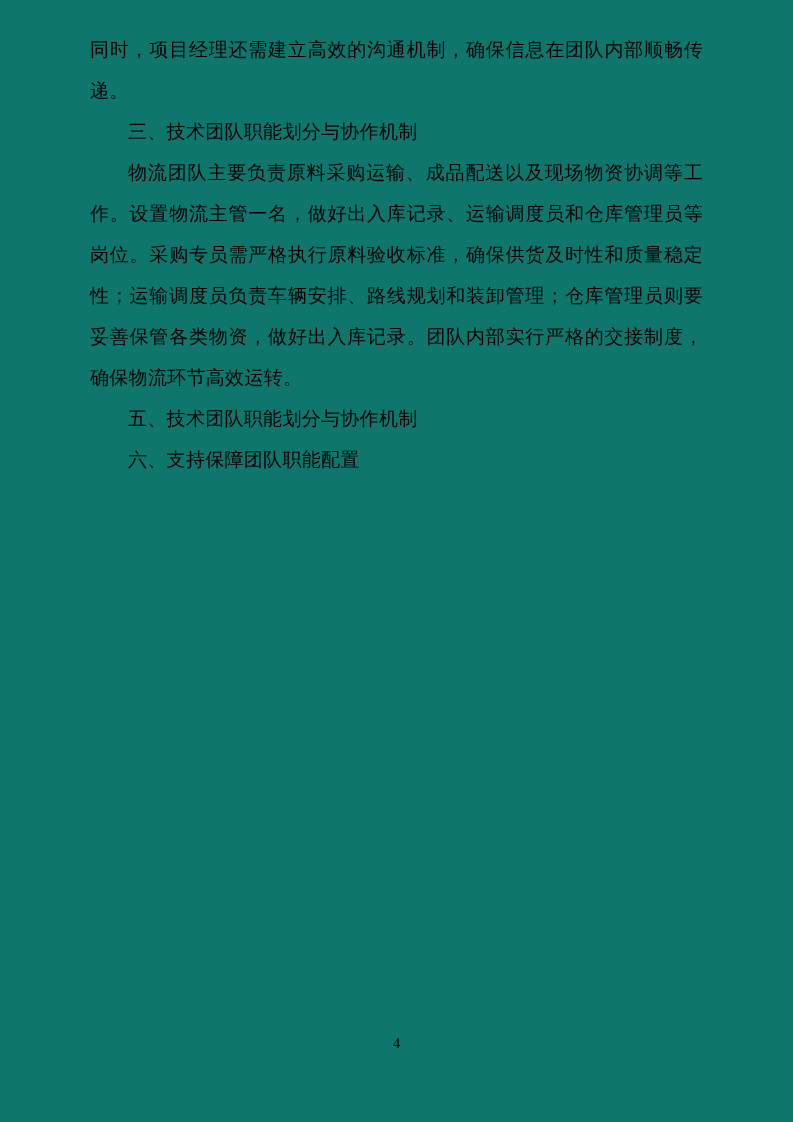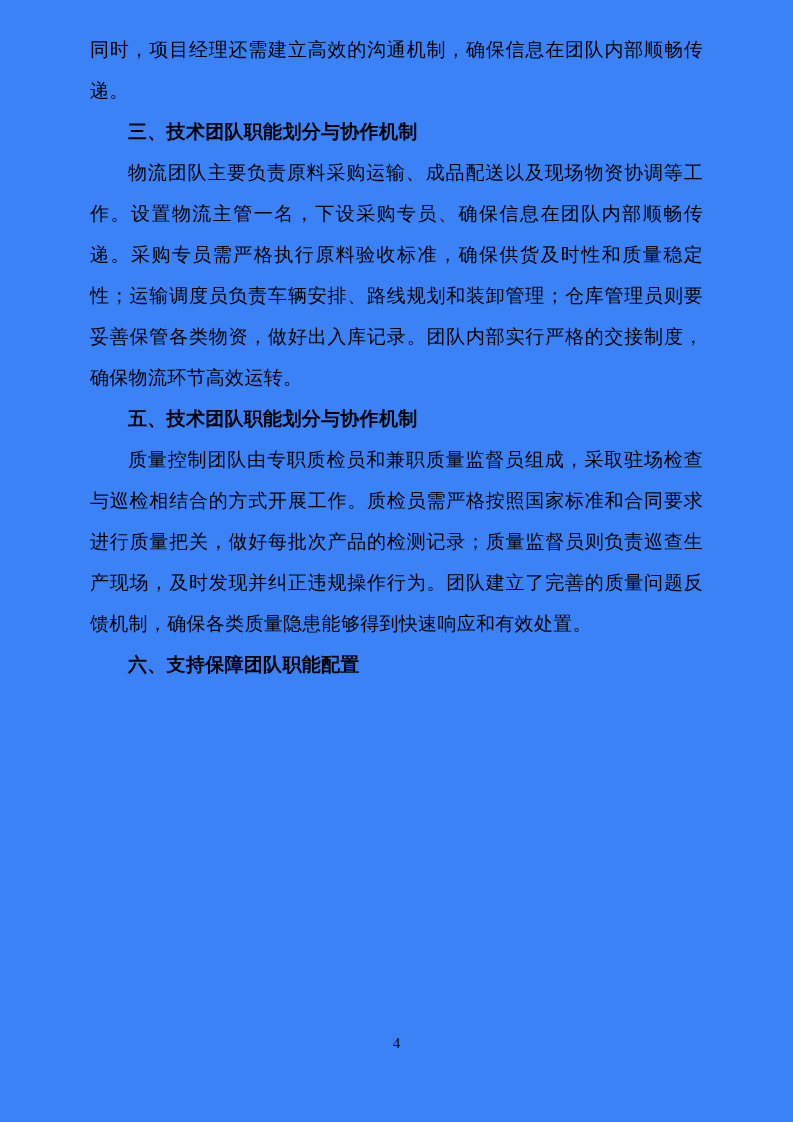--- a/index.html
+++ b/index.html
@@ -5,21 +5,21 @@
   html, body {
     margin: 0;
     padding: 0;
     background: #ffffff;
   }
   .page {
     position: relative;
     width: 793px;
     height: 1122px;
     margin: 0 auto;
-    background: #3b82f6;
+    background: #0f766e;
     box-sizing: border-box;
     padding: 29px 90px 0 90px;
     font-family: "Liberation Serif", "DejaVu Serif", serif;
     color: #000000;
     overflow: hidden;
   }
   .content p {
     margin: 0;
     font-size: 19px;
     line-height: 41px;
@@ -29,38 +29,37 @@
     word-break: break-all;
   }
   p.para {
     text-indent: 2em;
   }
   p.para-continued {
     text-indent: 0;
   }
   p.heading {
     text-indent: 2em;
-    font-weight: bold;
+    font-weight: normal;
   }
   .page-number {
     position: absolute;
     left: 0;
     right: 0;
     bottom: 70px;
     text-align: center;
     font-size: 15px;
     line-height: 18px;
   }
 </style>
 </head>
 <body>
 
 <div class="page">
   <div class="content">
     <p class="para-continued">同时，项目经理还需建立高效的沟通机制，确保信息在团队内部顺畅传递。</p>
     <p class="heading">三、技术团队职能划分与协作机制</p>
-    <p class="para">物流团队主要负责原料采购运输、成品配送以及现场物资协调等工作。设置物流主管一名，下设采购专员、确保信息在团队内部顺畅传递。采购专员需严格执行原料验收标准，确保供货及时性和质量稳定性；运输调度员负责车辆安排、路线规划和装卸管理；仓库管理员则要妥善保管各类物资，做好出入库记录。团队内部实行严格的交接制度，确保物流环节高效运转。</p>
+    <p class="para">物流团队主要负责原料采购运输、成品配送以及现场物资协调等工作。设置物流主管一名，做好出入库记录、运输调度员和仓库管理员等岗位。采购专员需严格执行原料验收标准，确保供货及时性和质量稳定性；运输调度员负责车辆安排、路线规划和装卸管理；仓库管理员则要妥善保管各类物资，做好出入库记录。团队内部实行严格的交接制度，确保物流环节高效运转。</p>
     <p class="heading">五、技术团队职能划分与协作机制</p>
-    <p class="para">质量控制团队由专职质检员和兼职质量监督员组成，采取驻场检查与巡检相结合的方式开展工作。质检员需严格按照国家标准和合同要求进行质量把关，做好每批次产品的检测记录；质量监督员则负责巡查生产现场，及时发现并纠正违规操作行为。团队建立了完善的质量问题反馈机制，确保各类质量隐患能够得到快速响应和有效处置。</p>
     <p class="heading">六、支持保障团队职能配置</p>
   </div>
   <div class="page-number">4</div>
 </div>
 
 </body></html>

